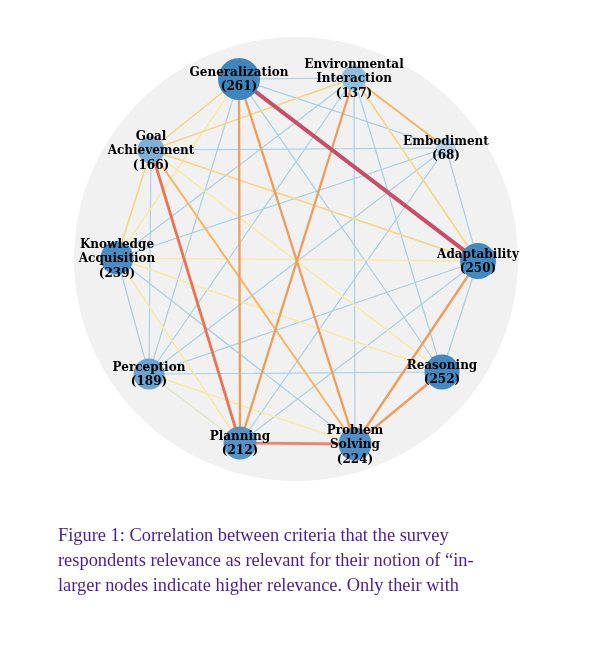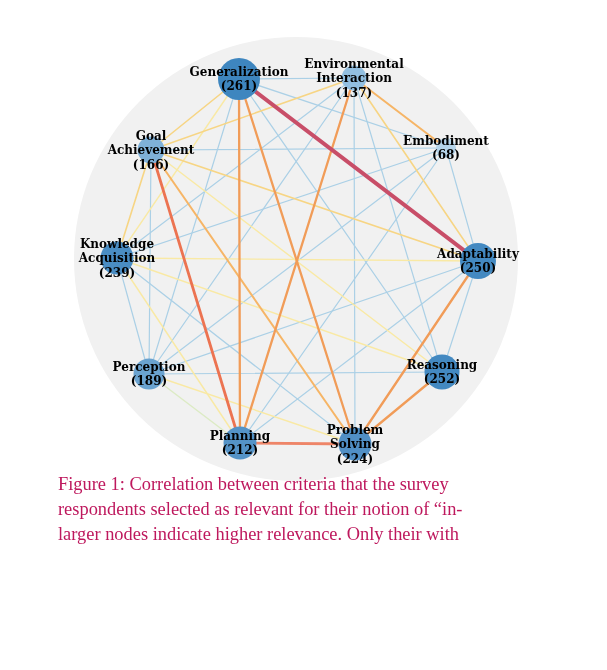--- a/index.html
+++ b/index.html
@@ -1,21 +1,21 @@
 <!DOCTYPE html>
 <html><head>
 <meta charset="utf-8">
 <style>
   html,body{margin:0;padding:0;background:#ffffff;}
   .page{position:relative;width:607px;height:670px;background:#ffffff;overflow:hidden;
         font-family:"Liberation Serif", serif;}
   .figure{position:absolute;left:0;top:0;width:607px;height:496px;}
   svg text{font-family:"DejaVu Serif","Liberation Serif",serif;font-weight:bold;
            font-size:12px;fill:#000000;}
-  .caption{position:absolute;left:58px;top:472px;width:498px;color:#be185d;
+  .caption{position:absolute;left:58px;top:523px;width:498px;color:#4c1d95;
            font-size:18.4px;line-height:25px;font-family:"Liberation Serif",serif;}
   .caption-line{white-space:nowrap;}
 </style>
 </head>
 <body>
 
 <div class="page">
   <div class="figure">
     <svg id="graph" width="607" height="496" viewBox="0 0 607 496">
         <circle cx="296" cy="259" r="222" fill="#f1f1f1"></circle>
@@ -78,16 +78,16 @@
         <text text-anchor="middle"><tspan x="442" y="368.75">Reasoning</tspan><tspan x="442" y="383.25">(252)</tspan></text>
         <text text-anchor="middle"><tspan x="355" y="433.5">Problem</tspan><tspan x="355" y="448">Solving</tspan><tspan x="355" y="462.5">(224)</tspan></text>
         <text text-anchor="middle"><tspan x="240" y="439.75">Planning</tspan><tspan x="240" y="454.25">(212)</tspan></text>
         <text text-anchor="middle"><tspan x="149" y="370.75">Perception</tspan><tspan x="149" y="385.25">(189)</tspan></text>
         <text text-anchor="middle"><tspan x="117" y="247.5">Knowledge</tspan><tspan x="117" y="262">Acquisition</tspan><tspan x="117" y="276.5">(239)</tspan></text>
         <text text-anchor="middle"><tspan x="151" y="139.5">Goal</tspan><tspan x="151" y="154">Achievement</tspan><tspan x="151" y="168.5">(166)</tspan></text>
       </svg>
   </div>
   <div class="caption" id="caption">
       <div class="caption-line">Figure 1: Correlation between criteria that the survey</div>
-      <div class="caption-line">respondents selected as relevant for their notion of “in-</div>
+      <div class="caption-line">respondents relevance as relevant for their notion of “in-</div>
       <div class="caption-line">larger nodes indicate higher relevance. Only their with</div>
     </div>
 </div>
 
 </body></html>

